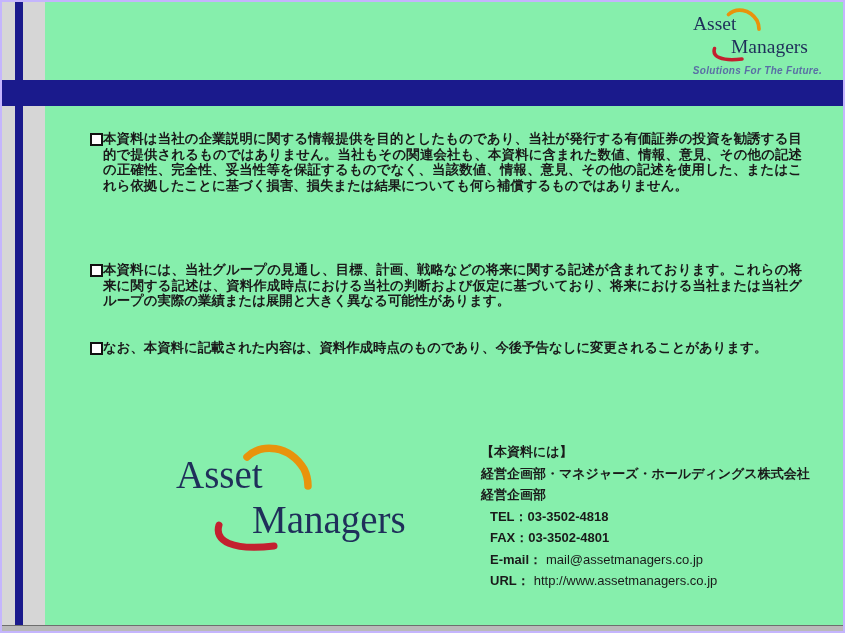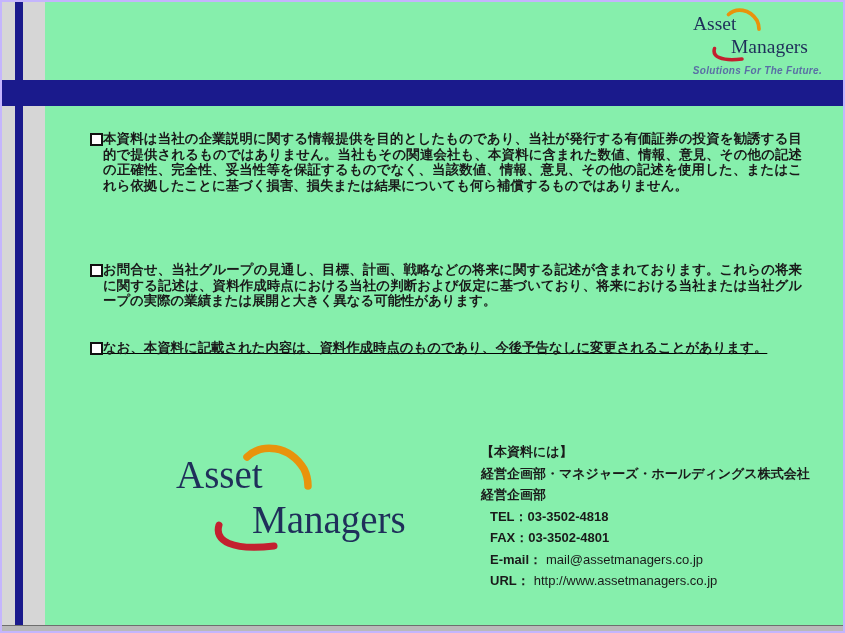--- a/index.html
+++ b/index.html
@@ -27,21 +27,21 @@
   .bullet-marker{
     flex:0 0 auto;width:9px;height:9px;border:2px solid #111;margin-top:2px;background:#fff;
   }
   .bullet-text{
     font-size:13.4px;line-height:15.6px;color:#1a1a1a;
     font-weight:bold;text-align:justify;
   }
   .b1{top:129px;}
   .b2{top:222px;}
   .b3{top:260px;}
-  .b4{top:338px;text-decoration:underline;}
+  .b4{top:338px;}
   
   .footer-logo{position:absolute;left:172px;top:438px;width:260px;height:112px;}
   
   .contact{position:absolute;left:479px;top:443px;width:330px;font-size:13px;color:#1a1a1a;font-weight:bold;}
   .contact .row{margin-bottom:7.5px;line-height:14px;white-space:nowrap;}
   .contact .indent{padding-left:9px;}
   .contact .val{font-weight:normal;margin-left:4px;}
   
   .page-number{position:absolute;right:14px;top:604px;font-size:12.5px;color:#4a4a4a;margin-top:40px;}
 </style>
@@ -62,21 +62,21 @@
   <div class="tagline">Solutions For The Future.</div>
 
   <div class="hbar"></div>
 
   <div class="bullet b1">
     <div class="bullet-marker"></div>
     <div class="bullet-text">本資料は当社の企業説明に関する情報提供を目的としたものであり、当社が発行する有価証券の投資を勧誘する目的で提供されるものではありません。当社もその関連会社も、本資料に含まれた数値、情報、意見、その他の記述の正確性、完全性、妥当性等を保証するものでなく、当該数値、情報、意見、その他の記述を使用した、またはこれら依拠したことに基づく損害、損失または結果についても何ら補償するものではありません。</div>
   </div>
   <div class="bullet b3">
     <div class="bullet-marker"></div>
-    <div class="bullet-text">お問合せ、当社グループの見通し、目標、計画、戦略などの将来に関する記述が含まれております。これらの将来に関する記述は、資料作成時点における当社の判断および仮定に基づいており、将来における当社または当社グループの実際の業績または展開と大きく異なる可能性があります。</div>
+    <div class="bullet-text">本資料には、当社グループの見通し、目標、計画、戦略などの将来に関する記述が含まれております。これらの将来に関する記述は、資料作成時点における当社の判断および仮定に基づいており、将来における当社または当社グループの実際の業績または展開と大きく異なる可能性があります。</div>
   </div>
   <div class="bullet b4">
     <div class="bullet-marker"></div>
     <div class="bullet-text">なお、本資料に記載された内容は、資料作成時点のものであり、今後予告なしに変更されることがあります。</div>
   </div>
 
   <svg class="footer-logo" viewBox="0 0 260 110">
     <path d="M 73,16 C 88,2 115,4 130,28 C 133,34 134,39 134,45" fill="none" stroke="#e8930c" stroke-width="7.5" stroke-linecap="round"></path>
     <path d="M 45,84 C 40,100 58,110 100,105" fill="none" stroke="#c3202f" stroke-width="7" stroke-linecap="round"></path>
     <text class="logo-text" x="2" y="47" font-size="39">Asset</text>

